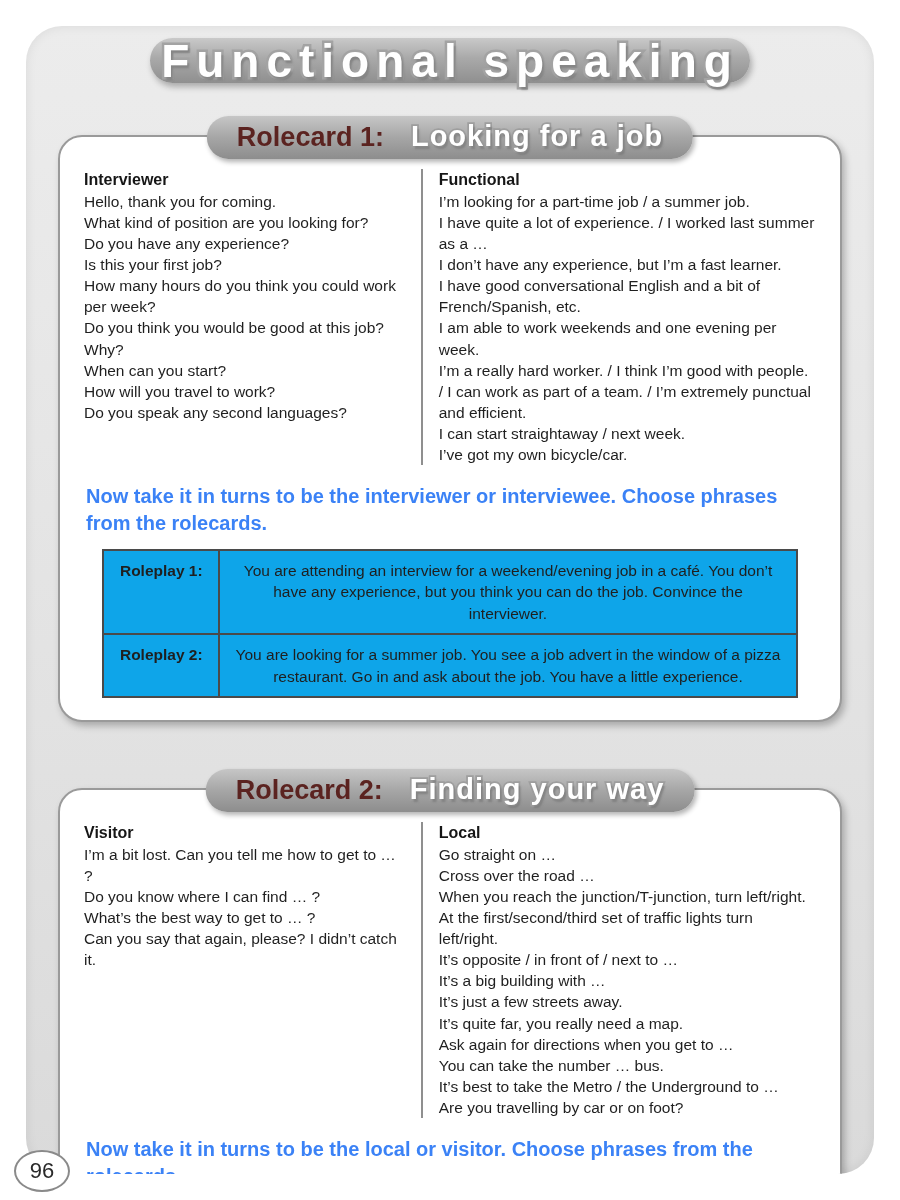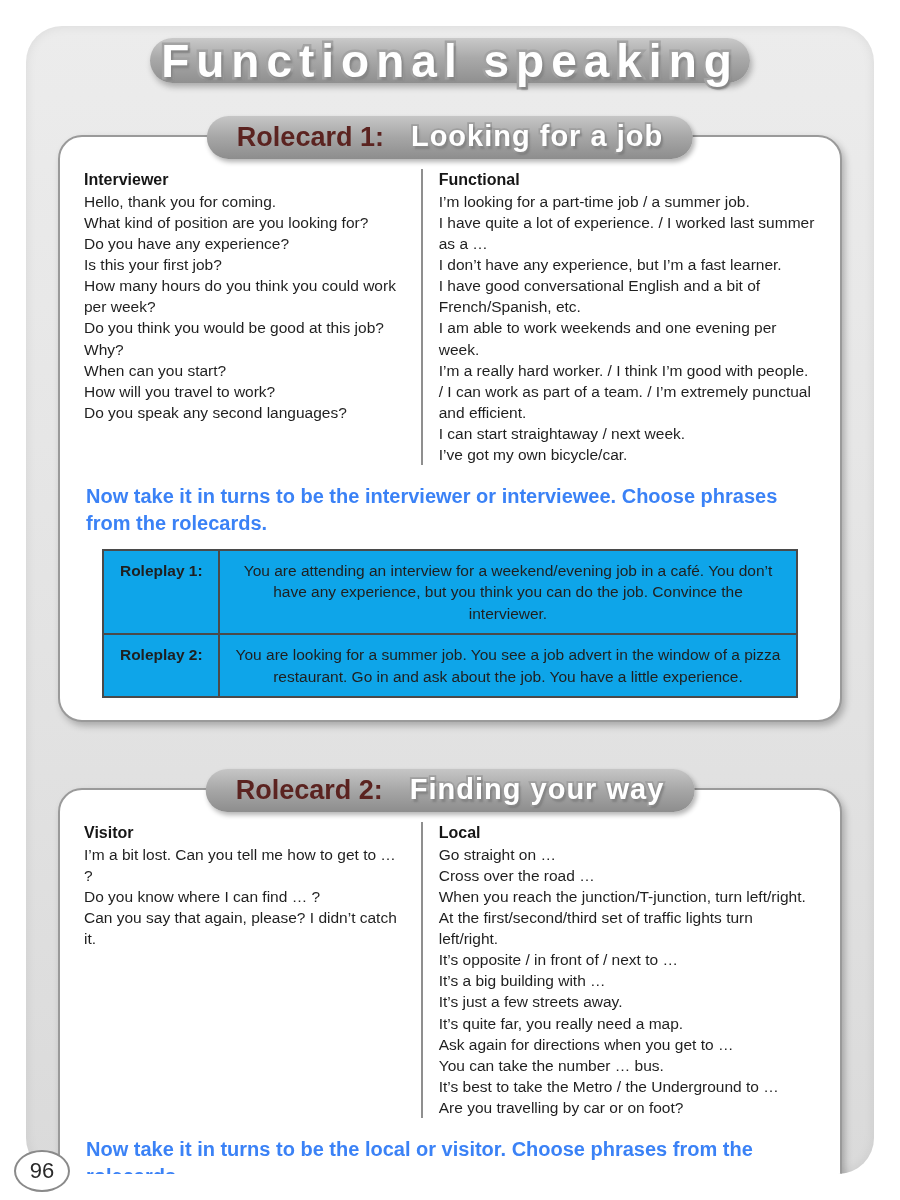--- a/index.html
+++ b/index.html
@@ -204,20 +204,21 @@
         <span class="card-label">Rolecard 2:</span>
         <span class="bubble card-title">Finding your way</span>
       </div>
       <div class="card-body">
         <div class="columns">
           <div class="col left">
             <h3>Visitor</h3>
             <div>
                 <p class="phrase">I’m a bit lost. Can you tell me how to get to … ?</p>
                 <p class="phrase">Do you know where I can find … ?</p>
+                <p class="phrase">What’s the best way to get to … ?</p>
                 <p class="phrase">Can you say that again, please? I didn’t catch it.</p>
               </div>
           </div>
           <div class="col right">
             <h3>Local</h3>
             <div>
                 <p class="phrase">Go straight on …</p>
                 <p class="phrase">Cross over the road …</p>
                 <p class="phrase">When you reach the junction/T-junction, turn left/right.</p>
                 <p class="phrase">At the first/second/third set of traffic lights turn left/right.</p>

